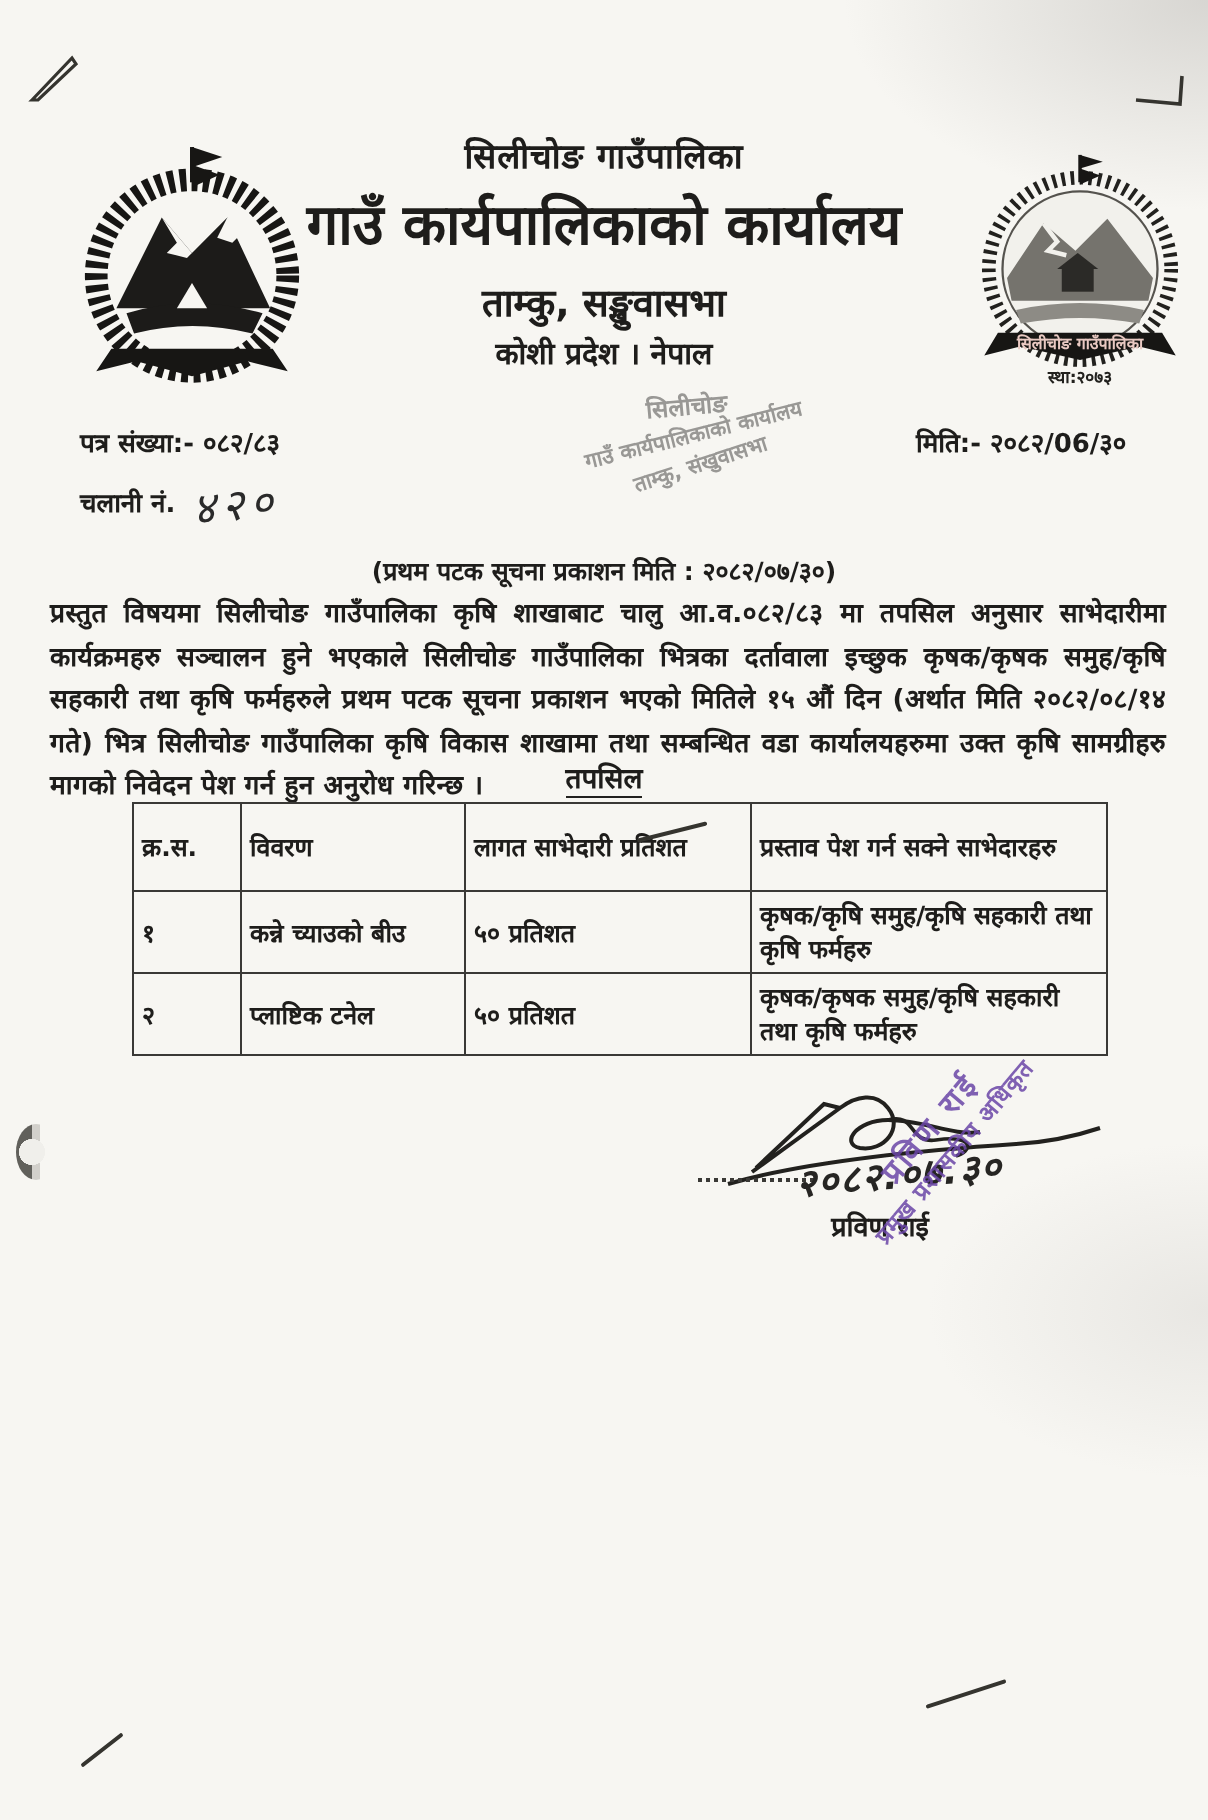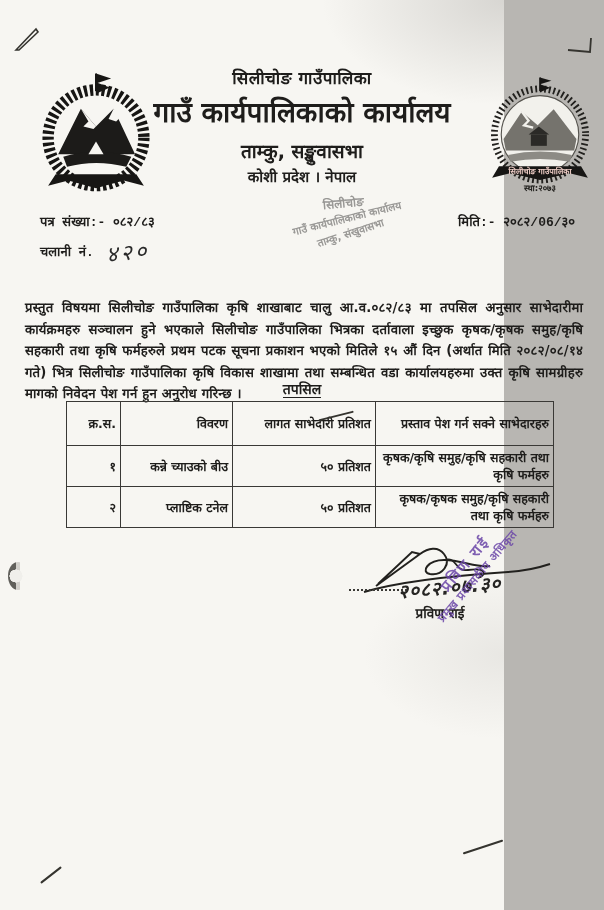--- a/index.html
+++ b/index.html
@@ -2,41 +2,41 @@
 <html><head>
 <meta charset="utf-8">
 <style>
   html,body{margin:0;padding:0;}
   body{
     width:604px;height:910px;position:relative;overflow:hidden;
     font-family:"DejaVu Sans",sans-serif;
     background:#b8b6b2;
   }
   .page{
-    position:absolute;inset:0;width:504px;height:910px;
+    position:absolute;inset:0;width:604px;height:910px;
     background:
       radial-gradient(ellipse 260px 150px at 100% 0%, rgba(190,188,184,.55), rgba(190,188,184,0) 70%),
       radial-gradient(ellipse 200px 120px at 100% 72%, rgba(205,203,199,.35), rgba(205,203,199,0) 70%),
       #f7f6f2;
     color:#1e1d1b;
   }
   .abs{position:absolute;}
   .center{text-align:center;}
 
   
   .hdr-muni{left:140px;top:66px;width:324px;font-size:17px;font-weight:bold;letter-spacing:.5px;}
   .hdr-office{left:120px;top:92px;width:364px;font-size:28px;font-weight:bold;}
   .hdr-addr{left:140px;top:138px;width:324px;font-size:19px;font-weight:bold;}
   .hdr-prov{left:140px;top:166px;width:324px;font-size:15px;font-weight:bold;}
 
   .emblem-left{left:33px;top:70px;width:126px;height:128px;}
   .emblem-right{left:483px;top:74px;width:114px;height:130px;}
 
   
-  .meta{font-size:13px;font-weight:bold;white-space:nowrap;font-family:Liberation Mono, monospace;}
+  .meta{font-size:13px;font-weight:bold;white-space:nowrap;}
   .ref{left:40px;top:212px;}
   .chalani{left:40px;top:236px;}
   .chalani-num{
     display:inline-block;font-size:22px;font-weight:400;font-style:italic;
     letter-spacing:3px;transform:rotate(-6deg);vertical-align:-4px;margin-left:4px;color:#2a2a2a;
   }
   .date{left:458px;top:212px;}
 
   
   .mid-stamp{
@@ -61,21 +61,21 @@
   }
 
   
   .tapsil{left:0;top:379px;width:604px;font-size:14px;font-weight:bold;}
   .tapsil span{border-bottom:1.5px solid #22211f;margin-top:19px;}
   table.sched{
     left:66px;top:401px;position:absolute;border-collapse:collapse;
     font-size:12.5px;font-weight:600;color:#1e1d1b;table-layout:fixed;width:487px;
   }
   table.sched th,table.sched td{
-    border:1.3px solid #3a3936;text-align:right;vertical-align:middle;
+    border:1.3px solid #3a3936;text-align:left;vertical-align:middle;
     padding:3px 4px;line-height:17px;
   }
   table.sched th{font-weight:bold;}
   .c1{width:54px;} .c2{width:112px;} .c3{width:143px;} .c4{width:178px;}
   table.sched .hrow{height:44px;}
   table.sched .drow{height:38px;}
 
   
   .sig-svg{left:358px;top:546px;width:200px;height:50px;}
   .sig-dots{left:349px;top:589px;width:58px;border-bottom:2.5px dotted #3a3936;height:0;}
@@ -163,20 +163,21 @@
     <span class="chalani-num">४२०</span>
   </div>
   <div class="abs meta date">मिति:- २०८२/06/३०</div>
 
   <div class="abs mid-stamp">
     <div class="s1">सिलीचोङ</div>
     <div class="s2">गाउँ कार्यपालिकाको कार्यालय</div>
     <div class="s3">ताम्कु, संखुवासभा</div>
   </div>
 
+  <div class="abs center pub">(प्रथम पटक सूचना प्रकाशन मिति : २०८२/०७/३०)</div>
 
   <div class="abs body-par">प्रस्तुत विषयमा सिलीचोङ गाउँपालिका कृषि शाखाबाट चालु आ.व.०८२/८३ मा तपसिल अनुसार साभेदारीमा कार्यक्रमहरु सञ्चालन हुने भएकाले सिलीचोङ गाउँपालिका भित्रका दर्तावाला इच्छुक कृषक/कृषक समुह/कृषि सहकारी तथा कृषि फर्महरुले प्रथम पटक सूचना प्रकाशन भएको मितिले १५ औं दिन (अर्थात मिति २०८२/०८/१४ गते)  भित्र सिलीचोङ गाउँपालिका कृषि विकास शाखामा तथा सम्बन्धित वडा कार्यालयहरुमा उक्त कृषि सामग्रीहरु मागको निवेदन पेश गर्न हुन अनुरोध गरिन्छ ।</div>
 
   <div class="abs center tapsil">
     <span>तपसिल</span>
   </div>
 
   <table class="sched">
     <colgroup>
         <col class="c1">

